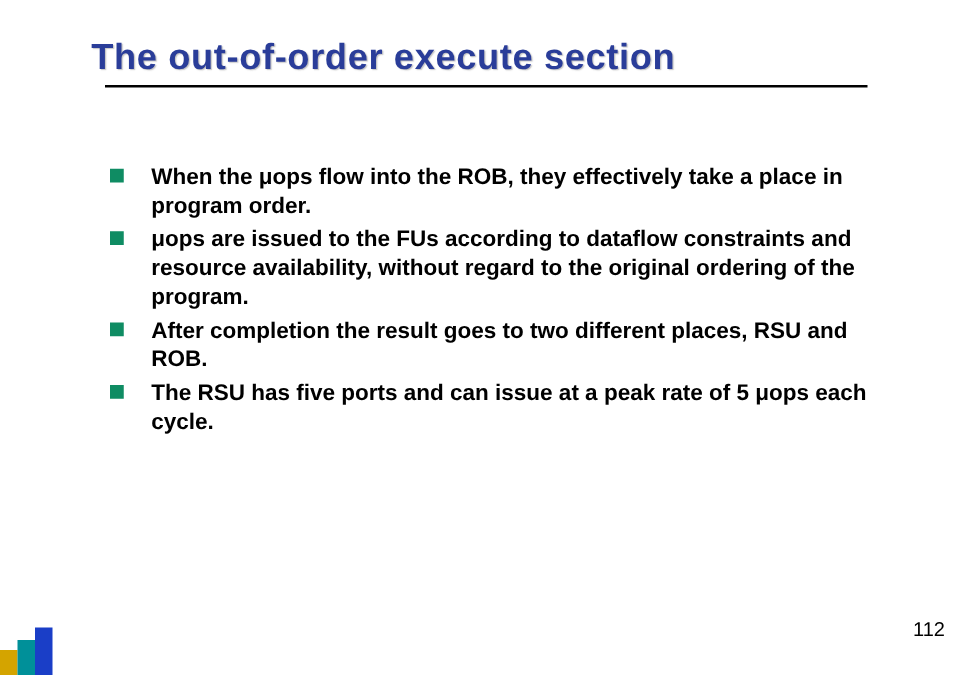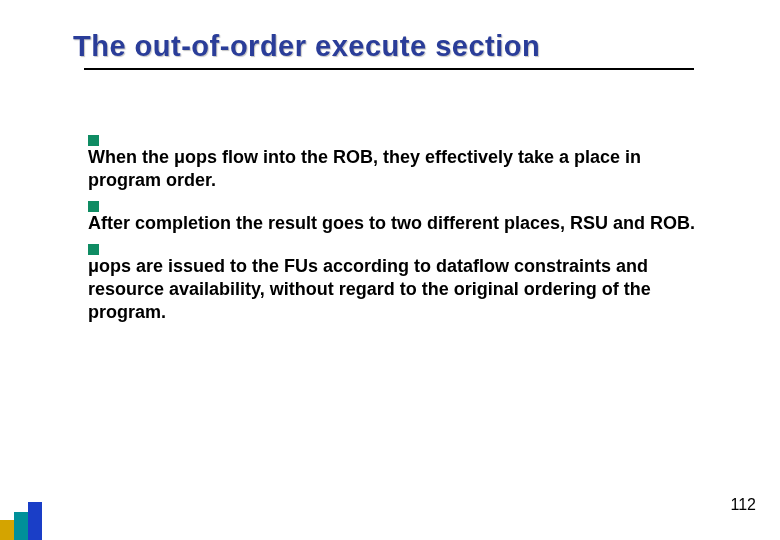--- a/index.html
+++ b/index.html
@@ -33,21 +33,20 @@
   .bullets {
     position: absolute;
     left: 88px;
     top: 130px;
     width: 616px;
   }
   .bullet-row {
     display: flex;
     align-items: flex-start;
     margin-bottom: 4px;
-    flex-direction: column;
   }
   .bullet-marker {
     width: 11px;
     height: 11px;
     background: #0f8c63;
     flex: 0 0 11px;
     margin-top: 5px;
     margin-right: 22px;
   }
   .bullet-text {
@@ -85,25 +84,29 @@
 <div class="title">The out-of-order execute section</div>
 <div class="title-underline"></div>
 
 <div class="bullets">
   <div class="bullet-row">
     <span class="bullet-marker"></span>
     <span class="bullet-text">When the μops flow into the ROB, they effectively take a place in program order.</span>
   </div>
   <div class="bullet-row">
     <span class="bullet-marker"></span>
+    <span class="bullet-text">μops are issued to the FUs according to dataflow constraints and resource availability, without regard to the original ordering of the program.</span>
+  </div>
+  <div class="bullet-row">
+    <span class="bullet-marker"></span>
     <span class="bullet-text">After completion the result goes to two different places, RSU and ROB.</span>
   </div>
   <div class="bullet-row">
     <span class="bullet-marker"></span>
-    <span class="bullet-text">μops are issued to the FUs according to dataflow constraints and resource availability, without regard to the original ordering of the program.</span>
+    <span class="bullet-text">The RSU has five ports and can issue at a peak rate of 5 μops each cycle.</span>
   </div>
 </div>
 
 <div class="page-number">112</div>
 
 <div class="side-bars">
   <span class="bar bar1"></span>
   <span class="bar bar2"></span>
   <span class="bar bar3"></span>
 </div>

